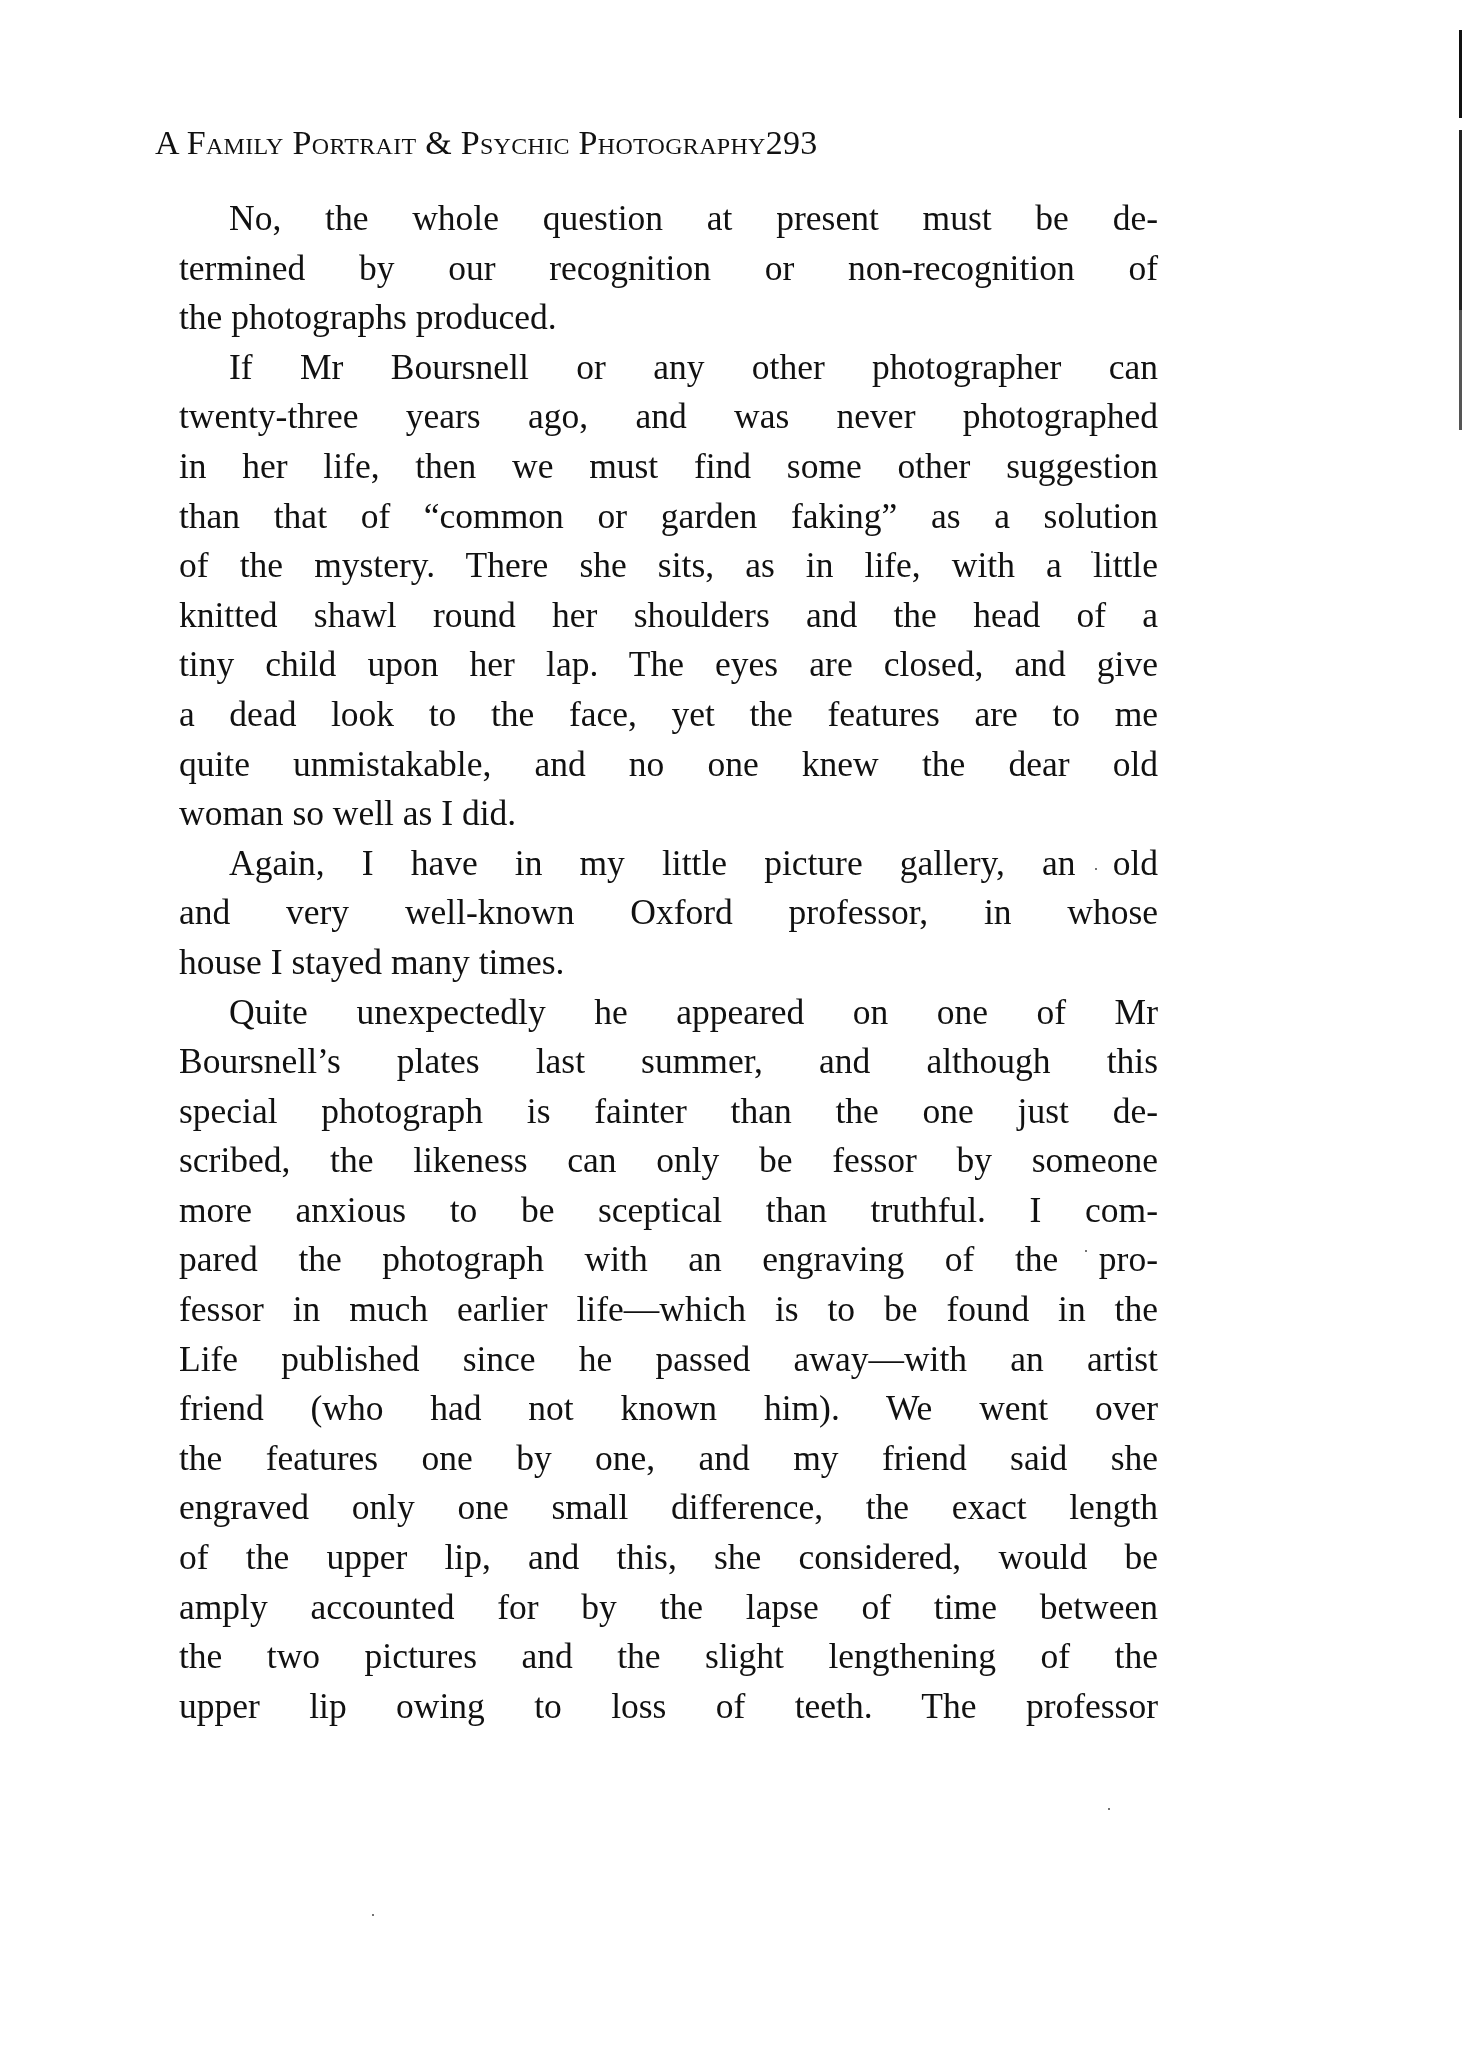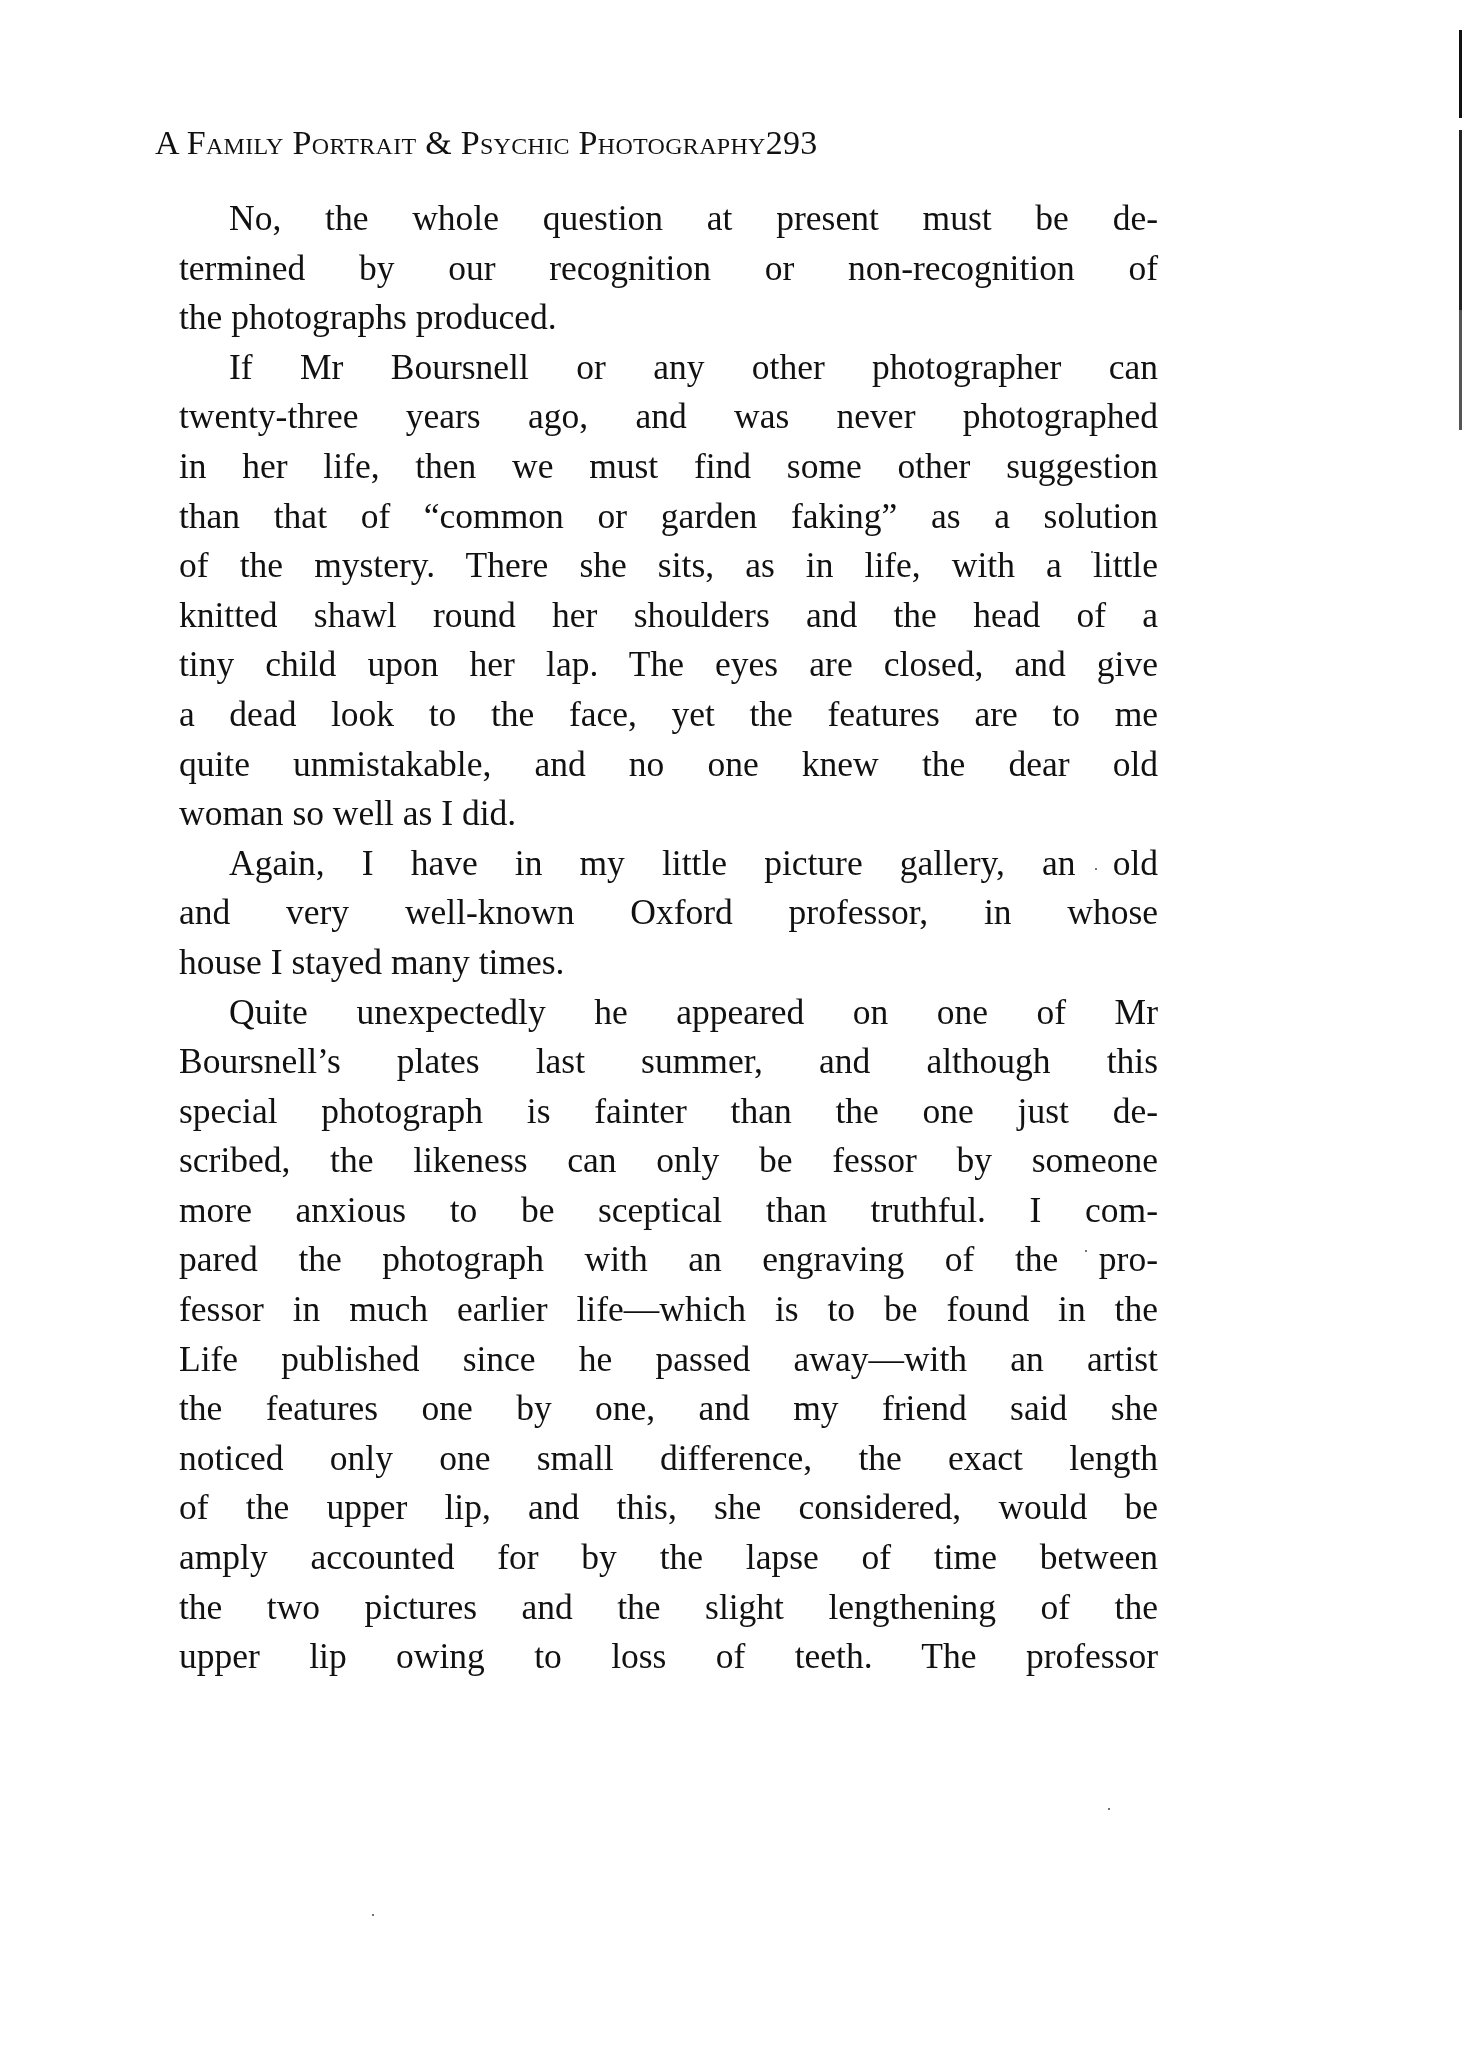--- a/index.html
+++ b/index.html
@@ -66,22 +66,23 @@
       </div>
       <div>
         <span class="line indent">Quite unexpectedly he appeared on one of Mr</span>
         <span class="line">Boursnell’s plates last summer, and although this</span>
         <span class="line">special photograph is fainter than the one just de-</span>
         <span class="line">scribed, the likeness can only be fessor by someone</span>
         <span class="line">more anxious to be sceptical than truthful.  I com-</span>
         <span class="line">pared the photograph with an engraving of the pro-</span>
         <span class="line">fessor in much earlier life—which is to be found in the</span>
         <span class="line">Life published since he passed away—with an artist</span>
+        <span class="line">friend (who had not known him).  We went over</span>
         <span class="line">the features one by one, and my friend said she</span>
-        <span class="line">noticed only one small difference, the exact length</span>
+        <span class="line">engraved only one small difference, the exact length</span>
         <span class="line">of the upper lip, and this, she considered, would be</span>
         <span class="line">amply accounted for by the lapse of time between</span>
         <span class="line">the two pictures and the slight lengthening of the</span>
         <span class="line">upper lip owing to loss of teeth.  The professor</span>
       </div>
     </div>
 
   <div class="edge-mark"></div>
   <div class="speck" style="left:1091px;top:551px"></div>
   <div class="speck" style="left:1095px;top:868px"></div>

